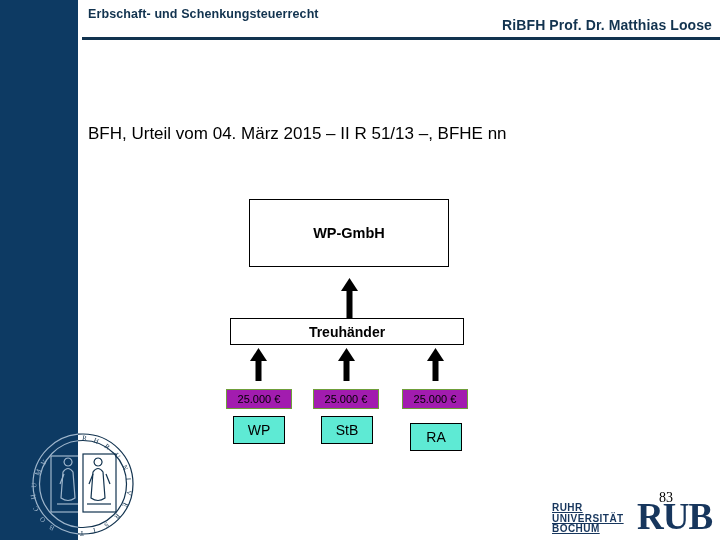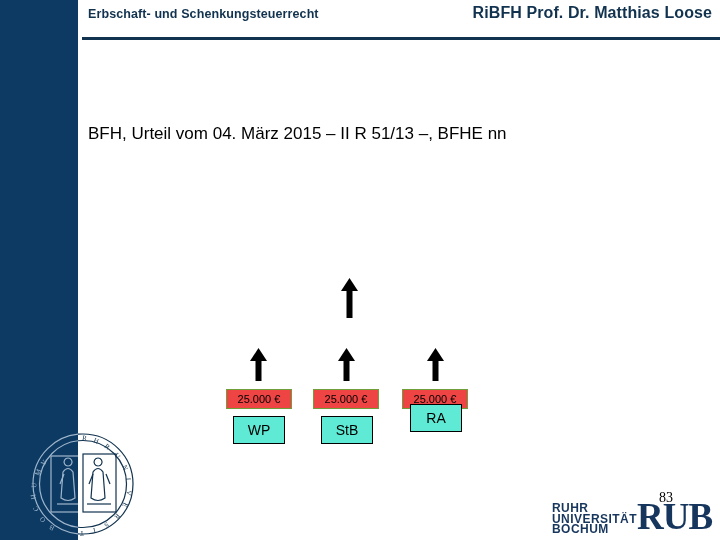--- a/index.html
+++ b/index.html
@@ -33,22 +33,22 @@
     top: 7px;
     font-size: 12.5px;
     font-weight: bold;
     color: #12334f;
     letter-spacing: 0.1px;
     white-space: nowrap;
   }
   #header-author {
     position: absolute;
     right: 8px;
-    top: 4px;
-    font-size: 16px;
+    top: 17px;
+    font-size: 14px;
     font-weight: bold;
     color: #12334f;
     letter-spacing: 0.1px;
     white-space: nowrap;
     text-align: right;
   }
   #header-rule {
     position: absolute;
     left: 82px;
     top: 37px;
@@ -117,21 +117,21 @@
     left: 230px;
     top: 318px;
     width: 234px;
     height: 27px;
     font-size: 14px;
     font-weight: bold;
   }
 
   .amount-box {
     position: absolute;
-    background: #ef4444;
+    background: #a21caf;
     border: 1px solid #6f9e3a;
     box-sizing: border-box;
     display: flex;
     align-items: center;
     justify-content: center;
     font-size: 11px;
     color: #000000;
     height: 20px;
     width: 66px;
   }
@@ -147,21 +147,21 @@
     display: flex;
     align-items: center;
     justify-content: center;
     font-size: 14px;
     height: 28px;
     width: 52px;
     color: #000000;
   }
   #box-wp  { left: 233px; top: 416px; }
   #box-stb { left: 321px; top: 416px; }
-  #box-ra  { left: 410px; top: 404px; }
+  #box-ra  { left: 410px; top: 423px; }
 
   
   #arrow-layer {
     position: absolute;
     left: 0; top: 0;
     width: 720px; height: 540px;
   }
 
   
   #seal {
@@ -170,25 +170,26 @@
     top: 432px;
     width: 112px;
     height: 104px;
   }
 
   
   #logo-wordmark {
     position: absolute;
     left: 552px;
     top: 503px;
-    font-size: 12px;
+    font-size: 10px;
     font-weight: bold;
     line-height: 10.5px;
     color: #17365d;
     letter-spacing: 0.45px;
+    text-decoration: underline;
   }
   #logo-wordmark span { display: block; }
   #logo-rub {
     position: absolute;
     left: 637px;
     top: 498px;
     font-size: 37px;
     font-weight: bold;
     line-height: 37px;
     color: #17365d;
@@ -239,21 +240,23 @@
       <rect x="343.5" y="359" width="6" height="22" fill="#000000"></rect>
       <polygon points="346.5,348 338,361 355,361" fill="#000000"></polygon>
     </g>
 
     <g>
       <rect x="432.5" y="359" width="6" height="22" fill="#000000"></rect>
       <polygon points="435.5,348 427,361 444,361" fill="#000000"></polygon>
     </g>
   </svg>
 
-
+  <div class="node-box" id="box-wp-gmbh">WP-GmbH</div>
+
+  <div class="node-box" id="box-treuhaender">Treuhänder</div>
 
   <div class="amount-box" id="amount-wp">25.000 €</div>
   <div class="amount-box" id="amount-stb">25.000 €</div>
   <div class="amount-box" id="amount-ra">25.000 €</div>
 
   <div class="leaf-box" id="box-wp">WP</div>
   <div class="leaf-box" id="box-stb">StB</div>
   <div class="leaf-box" id="box-ra">RA</div>
 </div>
 

